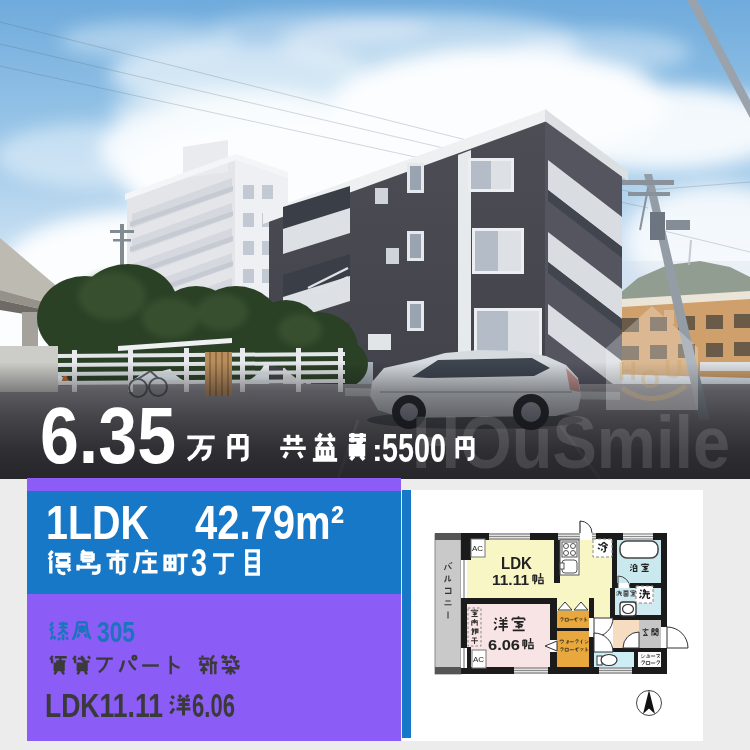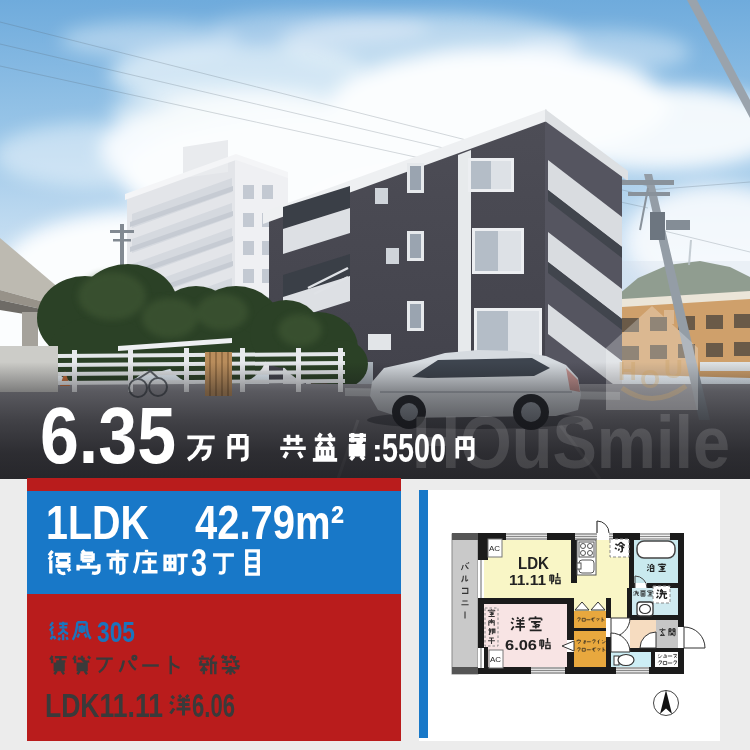--- a/index.html
+++ b/index.html
@@ -470,21 +470,21 @@
 <use href="#g-kyo" x="277" y="431" width="32" height="32"></use>
 <use href="#g-eki" x="309" y="431" width="32" height="32"></use>
 <use href="#g-hi" x="341" y="431" width="32" height="32"></use>
 </g>
 <text x="372" y="461" font-size="32" font-weight="bold" fill="#ffffff">:</text>
 <text x="382" y="462" font-size="41" font-weight="bold" fill="#ffffff" textLength="64" lengthAdjust="spacingAndGlyphs">5500</text>
 <use href="#g-yen" x="449" y="431" width="32" height="32" style="color:#ffffff" stroke-width="11.5"></use>
 </svg>
 </div>
 
-<div class="abs" style="left:27px;top:478px;width:374px;height:263px;background:#b91c1c">
+<div class="abs" style="left:27px;top:478px;width:374px;height:263px;background:#8b5cf6">
 <svg width="374" height="263" viewBox="0 0 374 263">
 
 <rect x="0" y="13" width="374" height="103" fill="#1878c8"></rect>
 
 <text x="19" y="61" font-size="48" font-weight="bold" fill="#ffffff" textLength="103" lengthAdjust="spacingAndGlyphs">1LDK</text>
 
 <text x="168" y="61" font-size="48" font-weight="bold" fill="#ffffff" textLength="149" lengthAdjust="spacingAndGlyphs">42.79m²</text>
 
 <g style="color:#ffffff" stroke-width="11.5">
 <use href="#g-toku" x="18" y="70" width="29" height="29"></use>
@@ -515,21 +515,21 @@
 <use href="#g-shin" x="169" y="176" width="23" height="23"></use>
 <use href="#g-chiku" x="192" y="176" width="23" height="23"></use>
 </g>
 
 <text x="18" y="239" font-size="34" font-weight="bold" fill="#3a3a3a" textLength="118" lengthAdjust="spacingAndGlyphs">LDK11.11</text>
 <use href="#g-yo" x="140" y="215" width="25" height="25" style="color:#3a3a3a" stroke-width="12"></use>
 <text x="165" y="239" font-size="34" font-weight="bold" fill="#3a3a3a" textLength="43" lengthAdjust="spacingAndGlyphs">6.06</text>
 </svg>
 </div>
 
-<div class="abs" style="left:419px;top:490px;width:326px;height:251px">
+<div class="abs" style="left:402px;top:490px;width:326px;height:251px">
 <svg width="301" height="251" viewBox="0 0 301 251">
 
 <rect x="0" y="0" width="301" height="251" fill="#ffffff"></rect>
 
 <rect x="0" y="0" width="9" height="248" fill="#1878c8"></rect>
 
 <rect x="33" y="44" width="26" height="140" fill="#c9c9c9" stroke="#8a8a8a" stroke-width="1"></rect>
 <rect x="33" y="43" width="26" height="7" fill="#555555"></rect>
 <rect x="33" y="177" width="26" height="7" fill="#555555"></rect>
 

